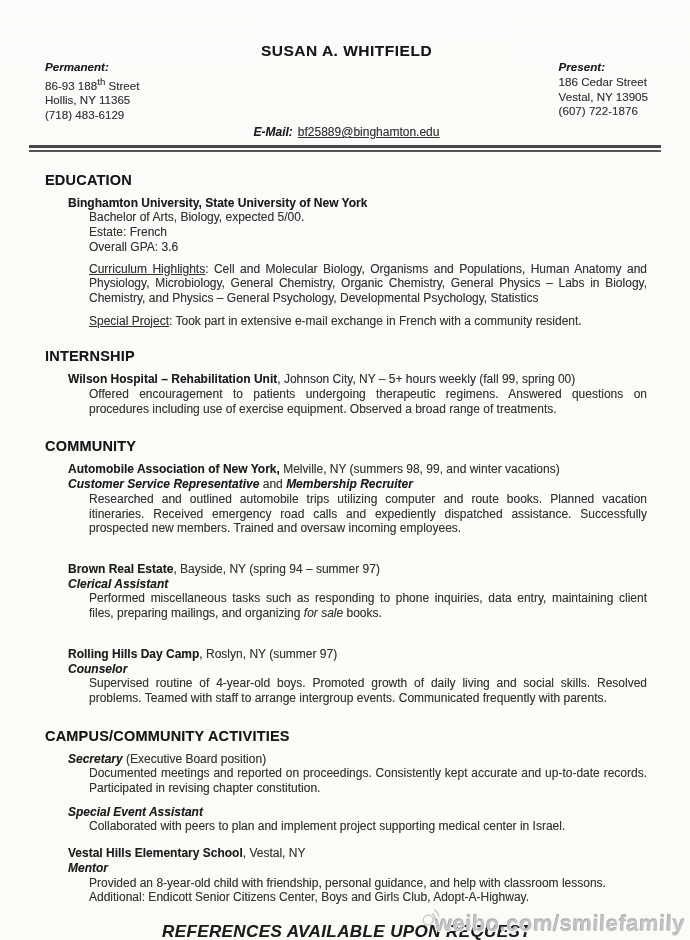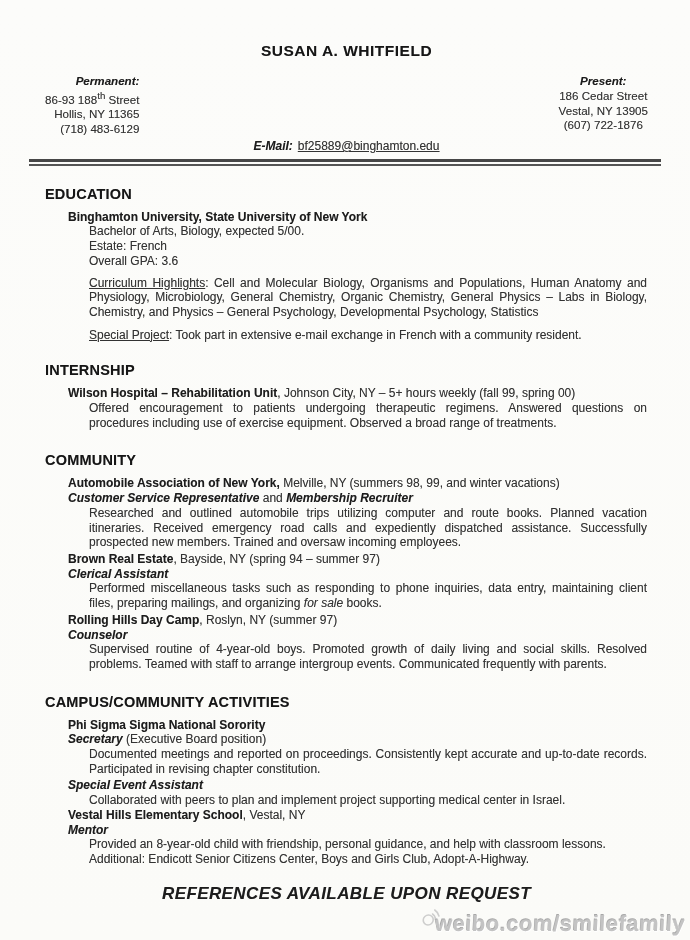--- a/index.html
+++ b/index.html
@@ -14,27 +14,27 @@
     text-shadow:0 0 .5px rgba(70,70,70,.45);
     overflow:hidden;
     box-sizing:border-box;
   }
   .content { padding:42px 42px 0 45px; }
   .b  { font-weight:bold; color:#1c1c1c; }
   .bi { font-weight:bold; font-style:italic; color:#1c1c1c; }
   .it { font-style:italic; }
   .ul { text-decoration:underline; }
   h1.name {
-    margin:0 0 15px 0; text-align:center;
+    margin:0 0 1px 0; text-align:center;
     font-size:15.5px; letter-spacing:.5px; color:#161616;
     line-height:17px;
   }
   .addr-row { display:flex; justify-content:space-between; font-size:11.6px; line-height:14.8px; }
-  .addr.left  { text-align:right; }
-  .addr.right { text-align:center; }
+  .addr.left  { text-align:left; }
+  .addr.right { text-align:left; }
   .email-line { text-align:center; margin-top:2px; }
   .email-label { margin-right:5px; }
   .email { text-decoration:underline; }
   .rule {
     margin:5px -13px 0 -16px;
     height:2px;
     border-top:3px solid #474747;
     border-bottom:2px solid #555;
   }
   .section { margin-top:20px; }
@@ -42,23 +42,23 @@
   h2.sec-head {
     margin:0 0 8px 0;
     font-size:14.5px; letter-spacing:.2px; color:#161616;
     line-height:16px;
   }
   .org-line, .role-line { margin-left:23px; }
   .sub, .body { margin-left:44px; }
   .body { text-align:justify; margin-right:1px; }
   .mt7 { margin-top:7px; }
   .mt8 { margin-top:8px; }
-  .mt9 { margin-top:2px; }
-  .mt12 { margin-top:0; }
-  .job + .job { margin-top:2px; }
+  .mt9 { margin-top:9px; }
+  .mt12 { margin-top:12px; }
+  .job + .job { margin-top:26px; }
   .references {
     margin-top:20px; text-align:center;
     font-weight:bold; font-style:italic;
     font-size:17px; letter-spacing:.4px; color:#1c1c1c;
   }
   .watermark {
     position:absolute; right:5px; bottom:4px;
     display:flex; align-items:center;
     font-weight:bold; font-size:22px; letter-spacing:.5px;
     color:#c3c3c3;
@@ -129,21 +129,20 @@
         <div class="org-line"><span class="b">Rolling Hills Day Camp</span><span>, Roslyn, NY (summer 97)</span></div>
         <div class="role-line bi">Counselor</div>
         <div class="body">Supervised routine of 4-year-old boys. Promoted growth of daily living and social skills. Resolved problems. Teamed with staff to arrange intergroup events. Communicated frequently with parents.</div>
       </div>
     </section>
 
     <section class="section mt22">
       <h2 class="sec-head">CAMPUS/COMMUNITY ACTIVITIES</h2>
 
       <div class="group">
-        <div class="org-line b">Phi Sigma Sigma National Sorority</div>
         <div class="role-line"><span class="bi">Secretary</span><span> (Executive Board position)</span></div>
         <div class="body">Documented meetings and reported on proceedings. Consistently kept accurate and up-to-date records. Participated in revising chapter constitution.</div>
         <div class="role-line bi mt9">Special Event Assistant</div>
         <div class="body">Collaborated with peers to plan and implement project supporting medical center in Israel.</div>
       </div>
 
       <div class="group mt12">
         <div class="org-line"><span class="b">Vestal Hills Elementary School</span><span>, Vestal, NY</span></div>
         <div class="role-line bi">Mentor</div>
         <div class="body">Provided an 8-year-old child with friendship, personal guidance, and help with classroom lessons.</div>

